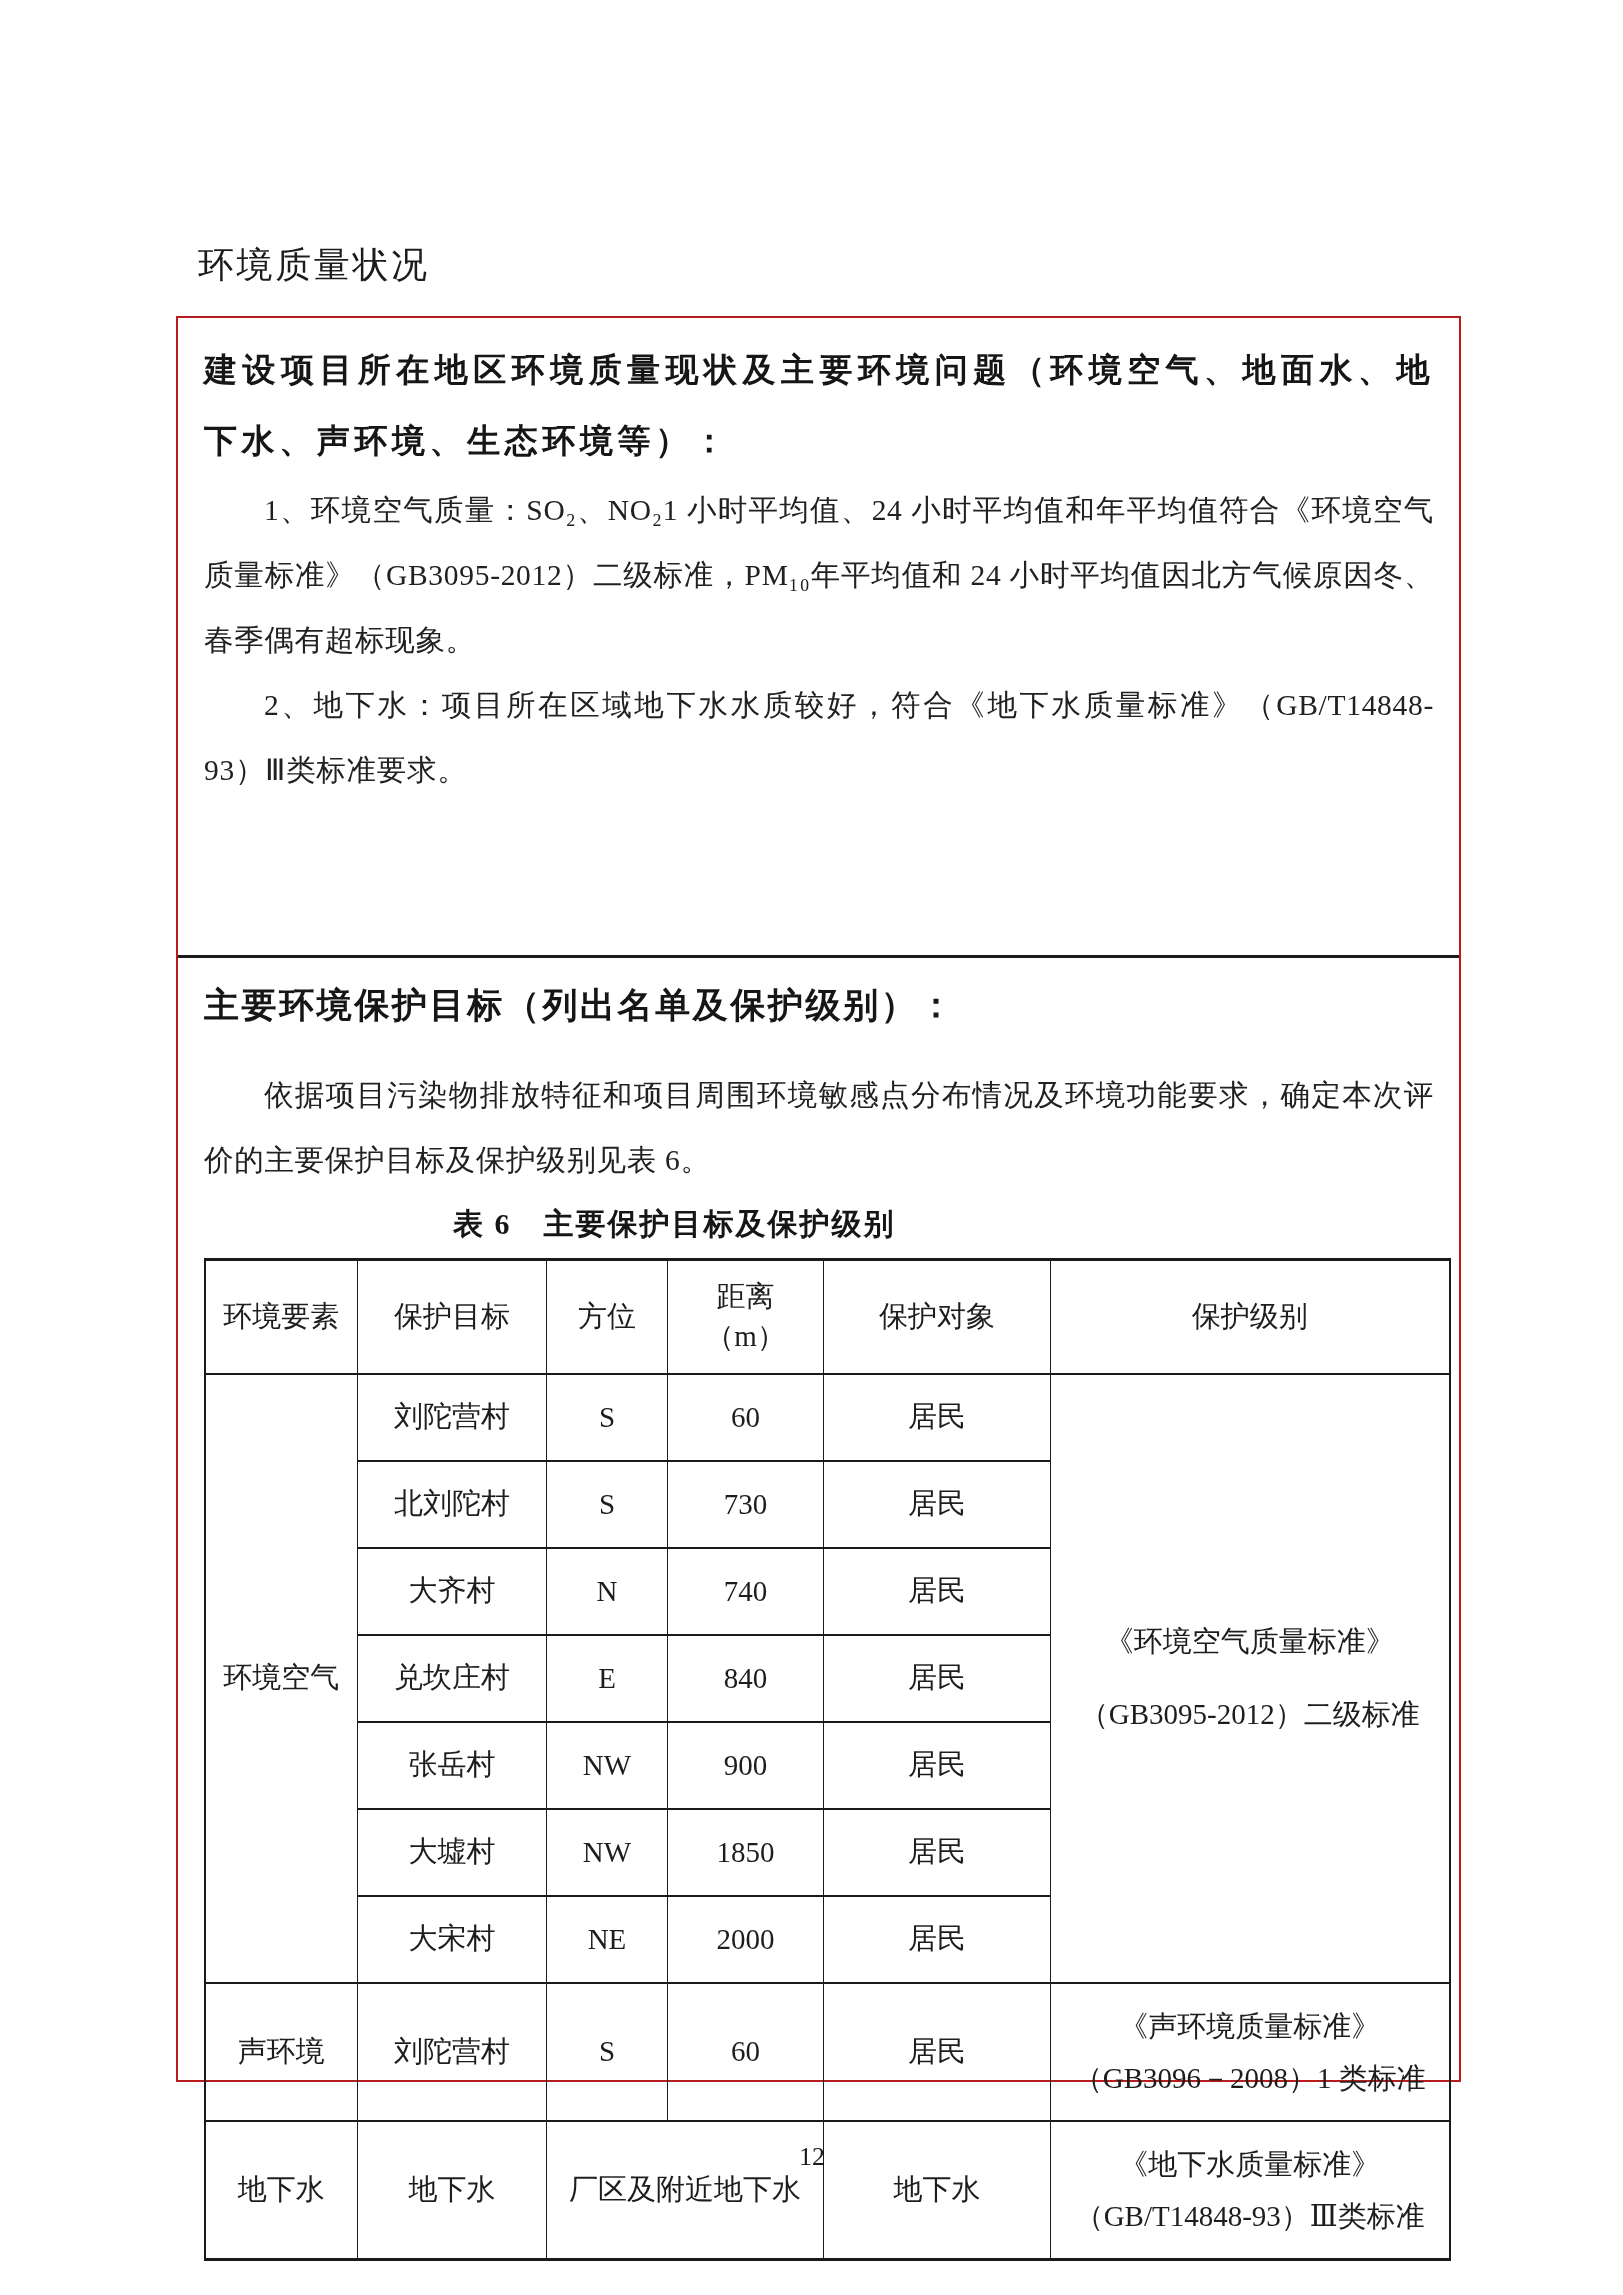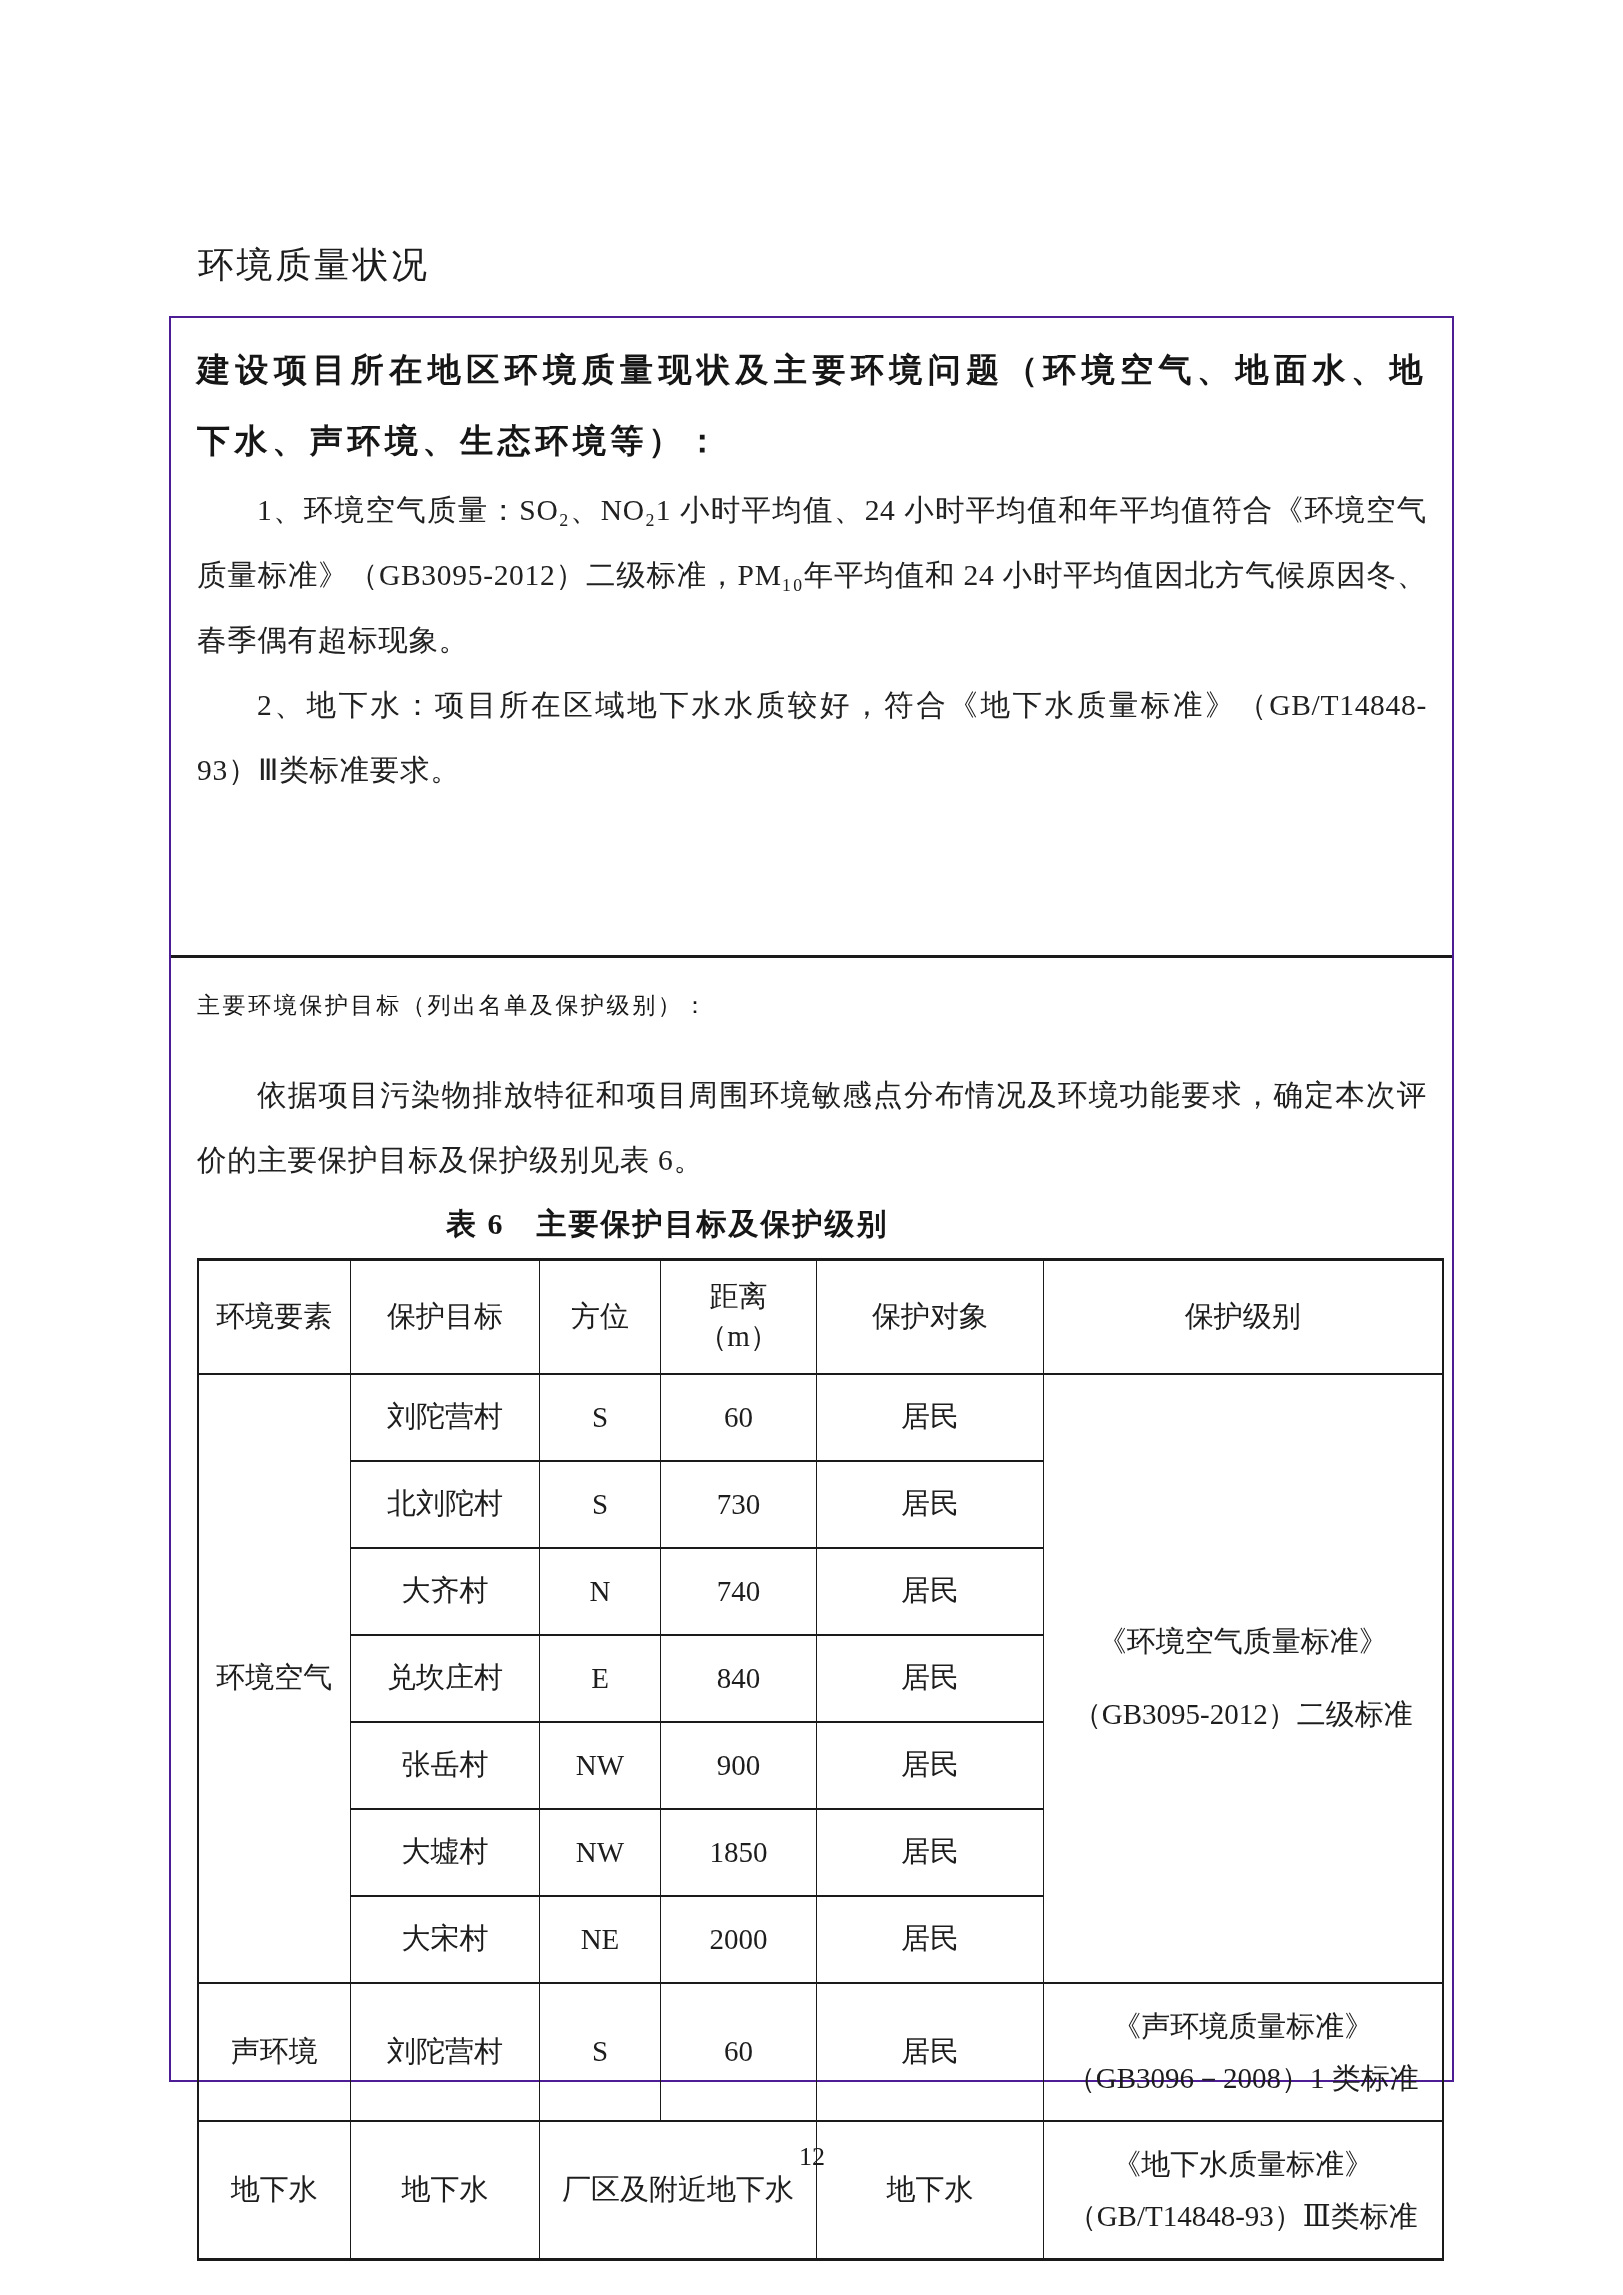--- a/index.html
+++ b/index.html
@@ -9,23 +9,23 @@
     position:relative;
     font-family:"Liberation Serif","DejaVu Serif",serif;
     color:#212121;
   }
   .doc-title {
     position:absolute; left:198px; top:241px;
     font-size:36px; letter-spacing:2.6px; font-weight:400;
     color:#1c1c1c;
   }
   .content-box {
-    position:absolute; left:169px; top:316px;
+    position:absolute; left:176px; top:316px;
     width:1281px; height:1762px;
-    border:2px solid #4c1d95;
+    border:2px solid #b91c1c;
     background:#ffffff;
   }
   .sec-heading {
     font-family:"Liberation Sans","DejaVu Sans",sans-serif;
     font-weight:700; color:#161616;
     font-size:33px; line-height:71px;
     letter-spacing:4.6px;
     text-align:justify;
     margin:15.7px 25px 0 26px;
   }
@@ -38,22 +38,22 @@
     letter-spacing:0.7px;
     font-family:Liberation Serif, serif;
   }
   .divider {
     position:absolute; left:0; top:637px;
     width:100%; height:3.3px; background:#1a1a1a;
   }
   .section2 { position:absolute; top:640px; left:0; right:0; }
   .sec2-heading {
     font-family:"Liberation Sans","DejaVu Sans",sans-serif;
-    font-weight:400; color:#161616;
-    font-size:23px; line-height:50px;
+    font-weight:700; color:#161616;
+    font-size:35px; line-height:50px;
     letter-spacing:2.6px;
     margin:22px 25px 0 26px;
   }
   .sec2-para {
     margin:33px 25px 0 26px;
     font-size:29.5px; line-height:65px;
     text-indent:60px; text-align:justify; letter-spacing:0.7px;
   }
   .table-caption {
     margin:10.5px 0 0 275px;

